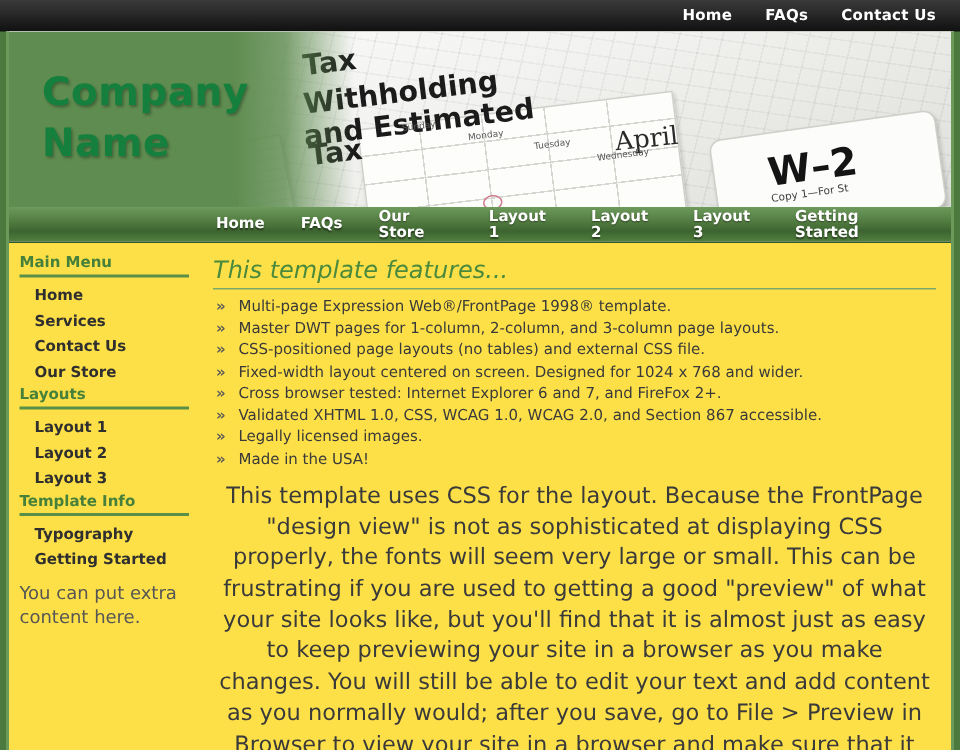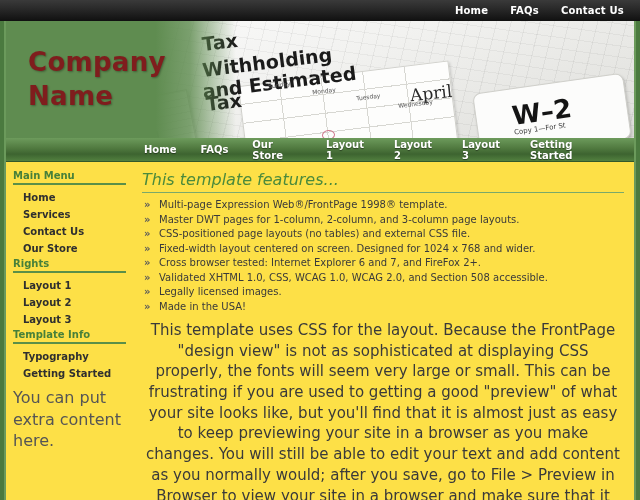--- a/index.html
+++ b/index.html
@@ -134,21 +134,21 @@
     transform: rotate(-7deg);
   }
   .banner-green {
     position: absolute;
     left: 0; top: 0; bottom: 0; width: 230px;
     background: linear-gradient(to right, #5f8c50 0%, #5f8c50 65%, rgba(95,140,80,.82) 80%, rgba(95,140,80,0) 100%);
   }
   .banner-title {
     position: absolute;
     left: 22px; top: 24px;
-    color: #7f1d1d;
+    color: #15803d;
     font-size: 26px;
     font-weight: bold;
     line-height: 1.32;
     text-shadow: 1px 1px 2px rgba(0,0,0,.30);
     letter-spacing: .3px;
   }
 
   
   .mainnav {
     height: 24px;
@@ -193,21 +193,21 @@
   .side-list a {
     display: block;
     color: #2f2f2f;
     font-size: 10px;
     font-weight: bold;
     text-decoration: none;
     padding: 2px 0 2px 10px;
   }
   .side-extra {
     color: #555555;
-    font-size: 16px;
+    font-size: 12px;
     line-height: 1.35;
     margin: 6px 0 0 0;
   }
 
   .content {
     flex: 1 1 auto;
     padding: 6px 10px 10px 10px;
     box-sizing: border-box;
   }
   h2.sect {
@@ -330,21 +330,21 @@
             <a href="#">Services</a>
           </li>
         <li>
             <a href="#">Contact Us</a>
           </li>
         <li>
             <a href="#">Our Store</a>
           </li>
       </ul>
 
-      <div class="side-head">Rights</div>
+      <div class="side-head">Layouts</div>
       <ul class="side-list">
         <li>
             <a href="#">Layout 1</a>
           </li>
         <li>
             <a href="#">Layout 2</a>
           </li>
         <li>
             <a href="#">Layout 3</a>
           </li>
@@ -366,21 +366,21 @@
     <div class="content">
 
       <h2 class="sect">This template features...</h2>
 
       <ul class="features">
         <li><span class="chev">»</span><span>Multi-page Expression Web®/FrontPage 1998® template.</span></li>
         <li><span class="chev">»</span><span>Master DWT pages for 1-column, 2-column, and 3-column page layouts.</span></li>
         <li><span class="chev">»</span><span>CSS-positioned page layouts (no tables) and external CSS file.</span></li>
         <li><span class="chev">»</span><span>Fixed-width layout centered on screen. Designed for 1024 x 768 and wider.</span></li>
         <li><span class="chev">»</span><span>Cross browser tested: Internet Explorer 6 and 7, and FireFox 2+.</span></li>
-        <li><span class="chev">»</span><span>Validated XHTML 1.0, CSS, WCAG 1.0, WCAG 2.0, and Section 508 accessible.</span></li>
+        <li><span class="chev">»</span><span>Validated XHTML 1.0, CSS, WCAG 1.0, WCAG 2.0, and Section 867 accessible.</span></li>
         <li><span class="chev">»</span><span>Legally licensed images.</span></li>
         <li><span class="chev">»</span><span>Made in the USA!</span></li>
       </ul>
 
       <p class="note">This template uses CSS for the layout. Because the FrontPage "design view" is not as sophisticated at displaying CSS properly, the fonts will seem very large or small. This can be frustrating if you are used to getting a good "preview" of what your site looks like, but you'll find that it is almost just as easy to keep previewing your site in a browser as you make changes. You will still be able to edit your text and add content as you normally would; after you save, go to File &gt; Preview in Browser to view your site in a browser and make sure that it really looks as it should. Also, occasionally FrontPage's Normal/Design view may "lose" the formatting. When this happens, just press "F5" to refresh the view and the styles will return.</p>
     </div>
   </div>
 
   <div class="footer">
     <div class="line1">© 20xx &lt;Company Name&gt; All Rights Reserved.</div>

